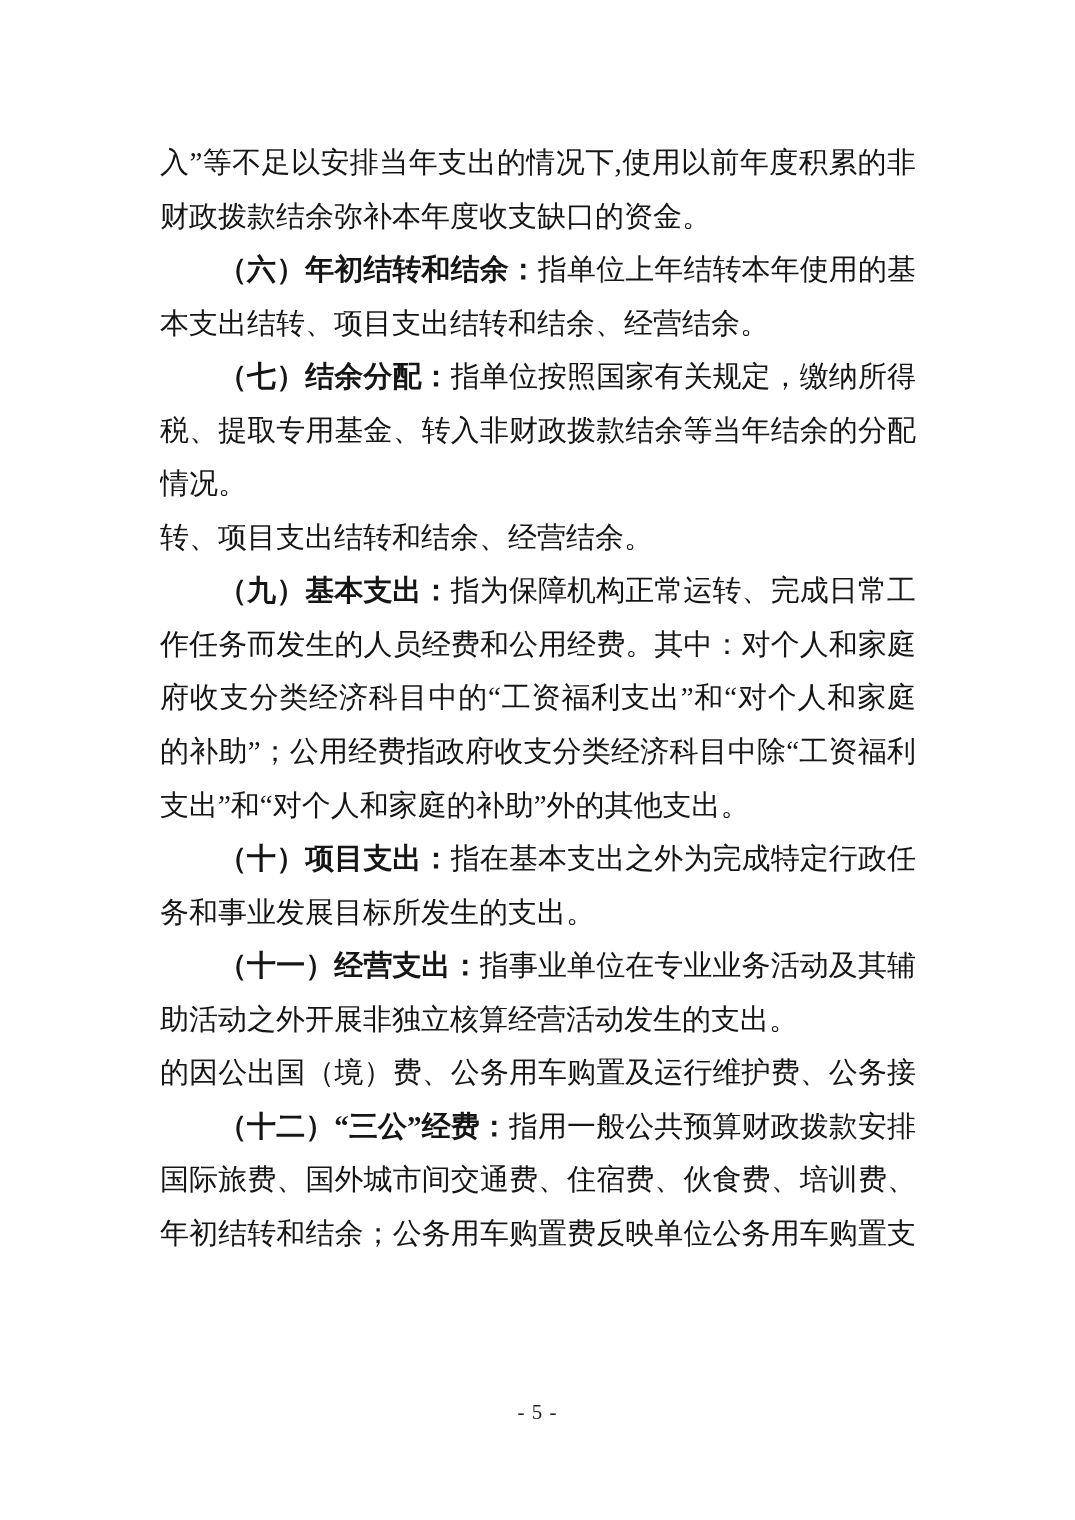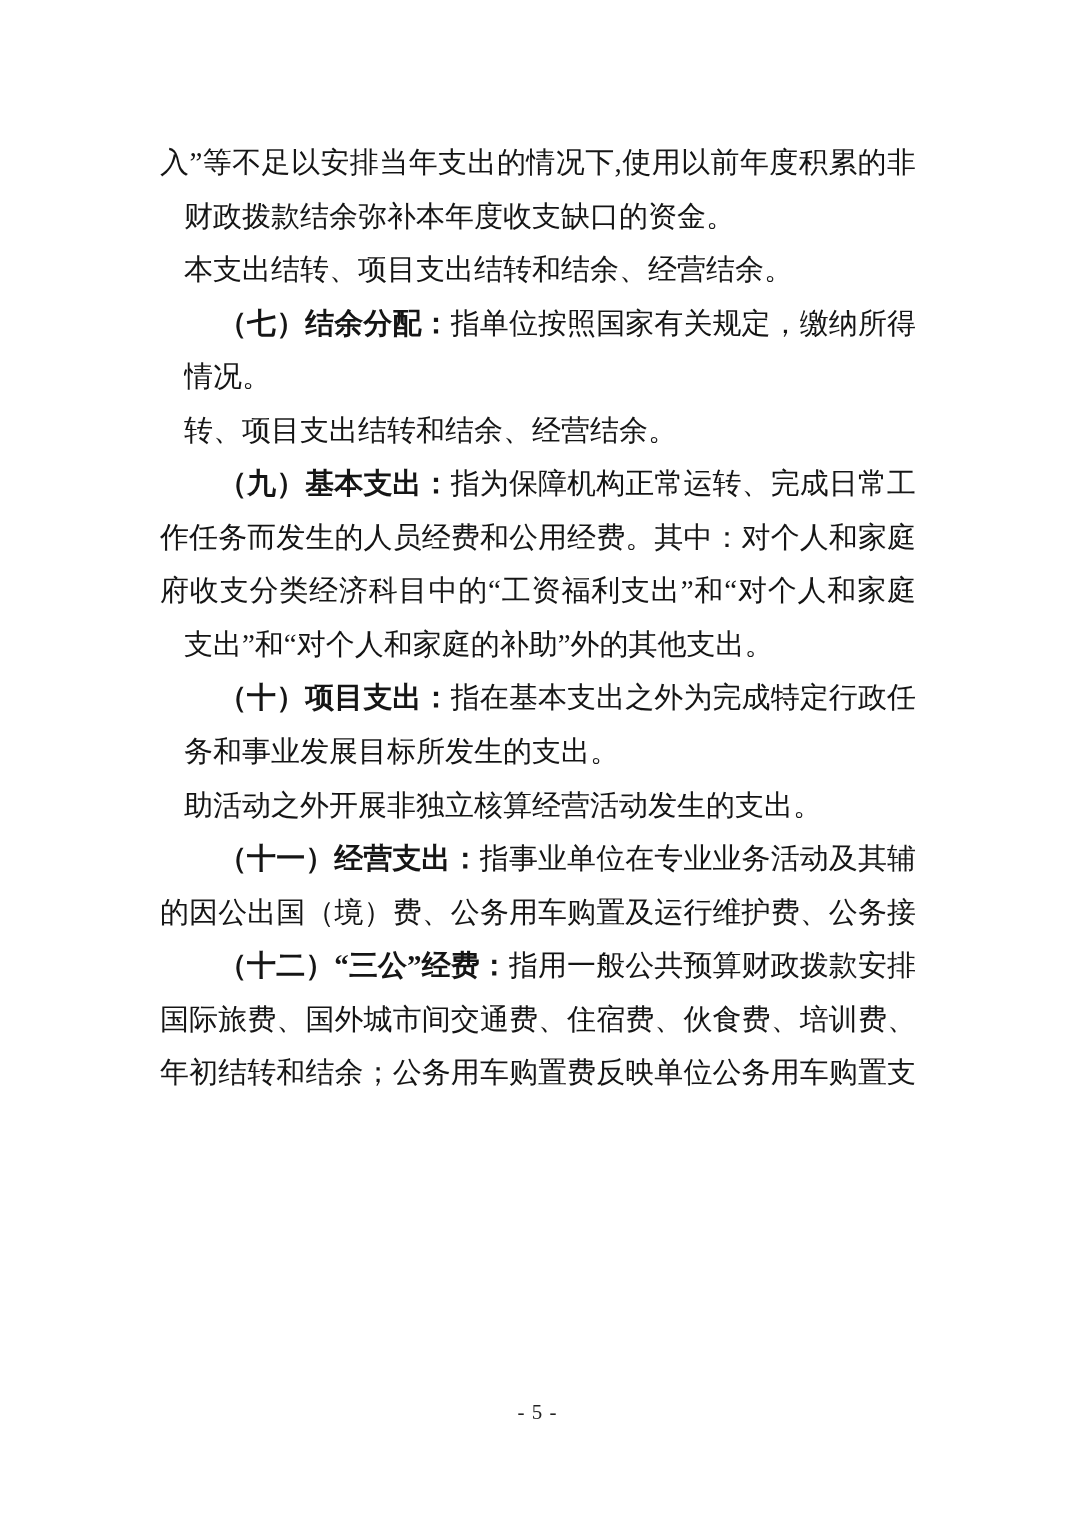--- a/index.html
+++ b/index.html
@@ -31,21 +31,20 @@
     font-size: 29px;
     line-height: 53.55px;
     height: 53.55px;
     text-align: justify;
     text-align-last: justify;
     overflow: hidden;
   }
   .line.flush {
     text-align: left;
     text-align-last: left;
-    margin-left: 24px;
   }
   .line.indent {
     text-indent: 58px;
   }
   .seg { display: inline; }
   .seg.bold { font-weight: 700; }
   .footer {
     position: absolute;
     left: 0;
     top: 1400px;
@@ -56,31 +55,34 @@
     color: #222;
   }
 </style>
 </head>
 <body>
 
 <div class="page">
   <div class="text-block" id="text-block">
       <div class="line"><span class="seg">入”等不足以安排当年支出的情况下,使用以前年度积累的非</span></div>
       <div class="line flush"><span class="seg">财政拨款结余弥补本年度收支缺口的资金。</span></div>
+      <div class="line indent"><span class="seg bold">（六）年初结转和结余：</span><span class="seg">指单位上年结转本年使用的基</span></div>
       <div class="line flush"><span class="seg">本支出结转、项目支出结转和结余、经营结余。</span></div>
       <div class="line indent"><span class="seg bold">（七）结余分配：</span><span class="seg">指单位按照国家有关规定，缴纳所得</span></div>
+      <div class="line"><span class="seg">税、提取专用基金、转入非财政拨款结余等当年结余的分配</span></div>
       <div class="line flush"><span class="seg">情况。</span></div>
       <div class="line flush"><span class="seg">转、项目支出结转和结余、经营结余。</span></div>
       <div class="line indent"><span class="seg bold">（九）基本支出：</span><span class="seg">指为保障机构正常运转、完成日常工</span></div>
       <div class="line"><span class="seg">作任务而发生的人员经费和公用经费。其中：对个人和家庭</span></div>
       <div class="line"><span class="seg">府收支分类经济科目中的“工资福利支出”和“对个人和家庭</span></div>
+      <div class="line"><span class="seg">的补助”；公用经费指政府收支分类经济科目中除“工资福利</span></div>
       <div class="line flush"><span class="seg">支出”和“对个人和家庭的补助”外的其他支出。</span></div>
       <div class="line indent"><span class="seg bold">（十）项目支出：</span><span class="seg">指在基本支出之外为完成特定行政任</span></div>
       <div class="line flush"><span class="seg">务和事业发展目标所发生的支出。</span></div>
+      <div class="line indent"><span class="seg bold">（十一）经营支出：</span><span class="seg">指事业单位在专业业务活动及其辅</span></div>
       <div class="line flush"><span class="seg">助活动之外开展非独立核算经营活动发生的支出。</span></div>
-      <div class="line indent"><span class="seg bold">（十一）经营支出：</span><span class="seg">指事业单位在专业业务活动及其辅</span></div>
       <div class="line"><span class="seg">的因公出国（境）费、公务用车购置及运行维护费、公务接</span></div>
       <div class="line indent"><span class="seg bold">（十二）“三公”经费：</span><span class="seg">指用一般公共预算财政拨款安排</span></div>
       <div class="line"><span class="seg">国际旅费、国外城市间交通费、住宿费、伙食费、培训费、</span></div>
       <div class="line"><span class="seg">年初结转和结余；公务用车购置费反映单位公务用车购置支出</span></div>
     </div>
   <div class="footer">- 5 -</div>
 </div>
 
 </body></html>

